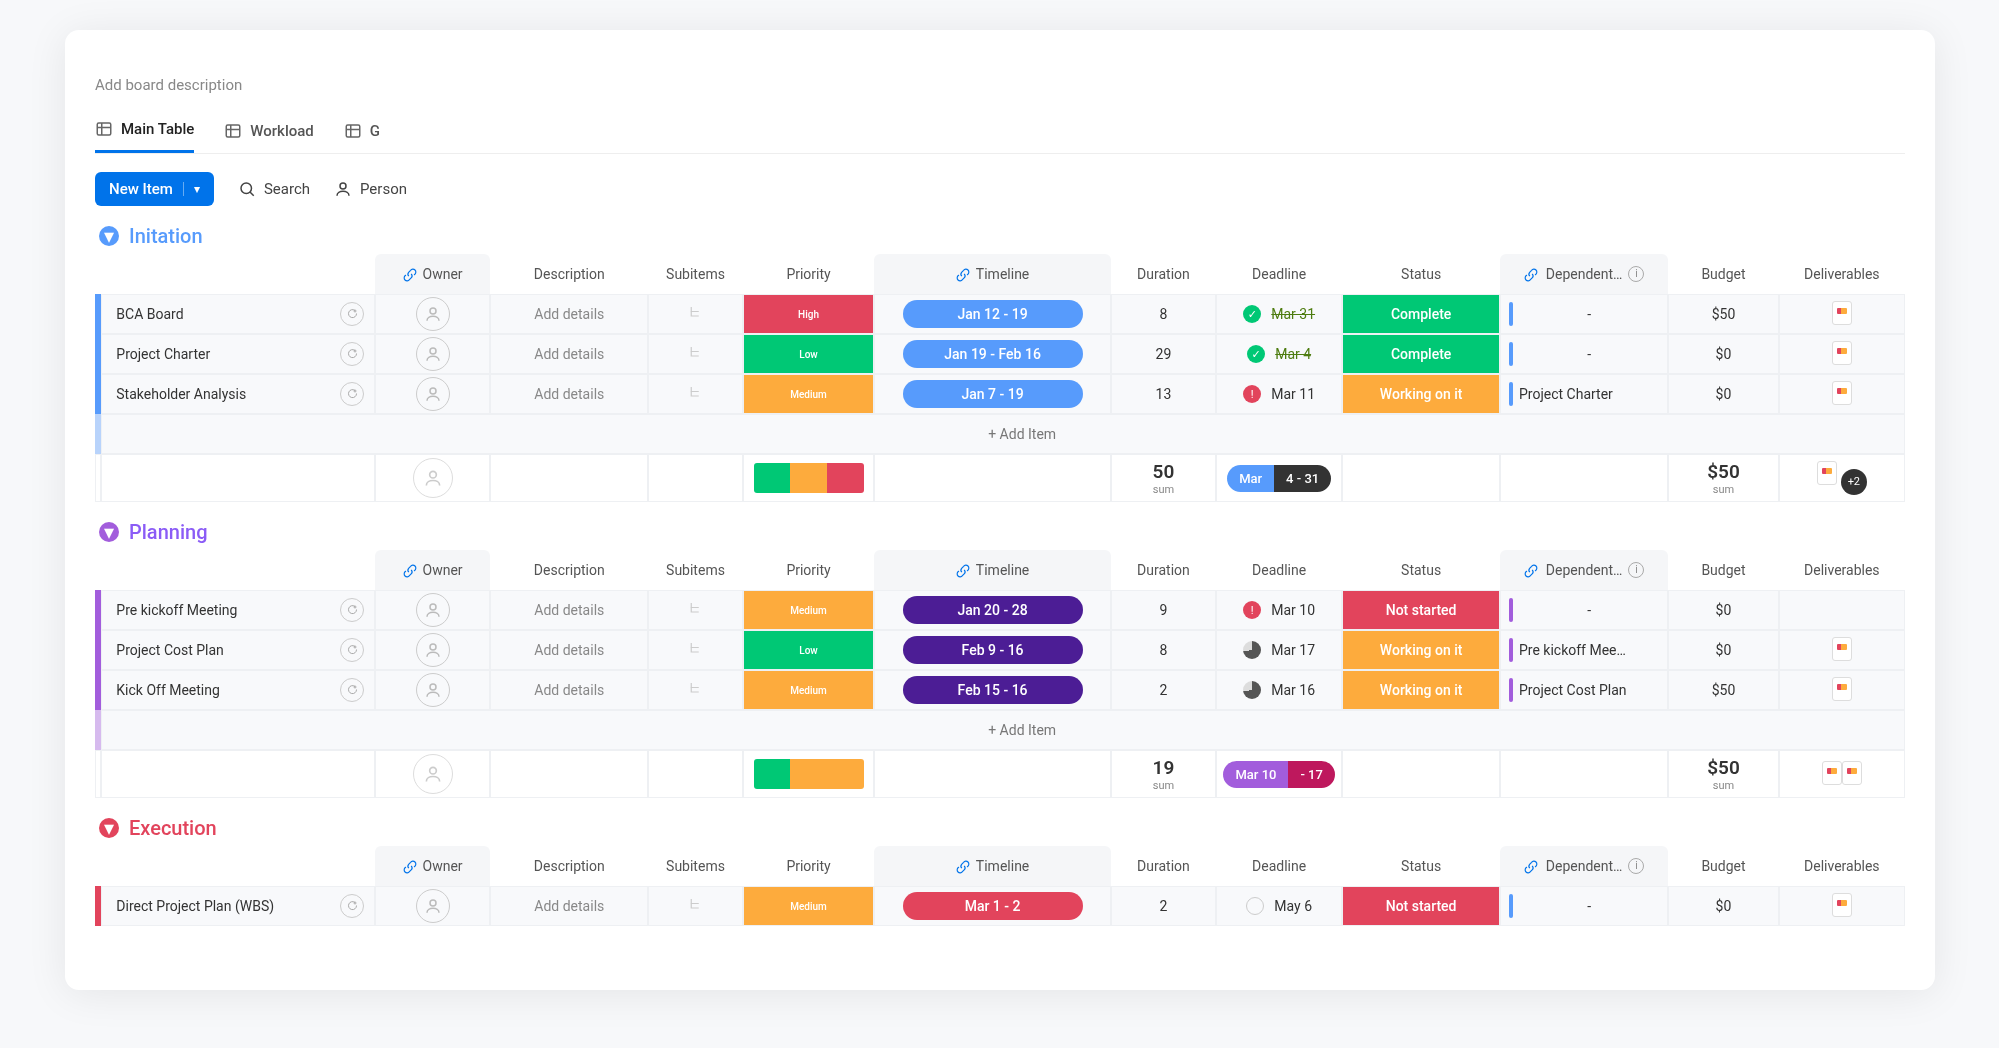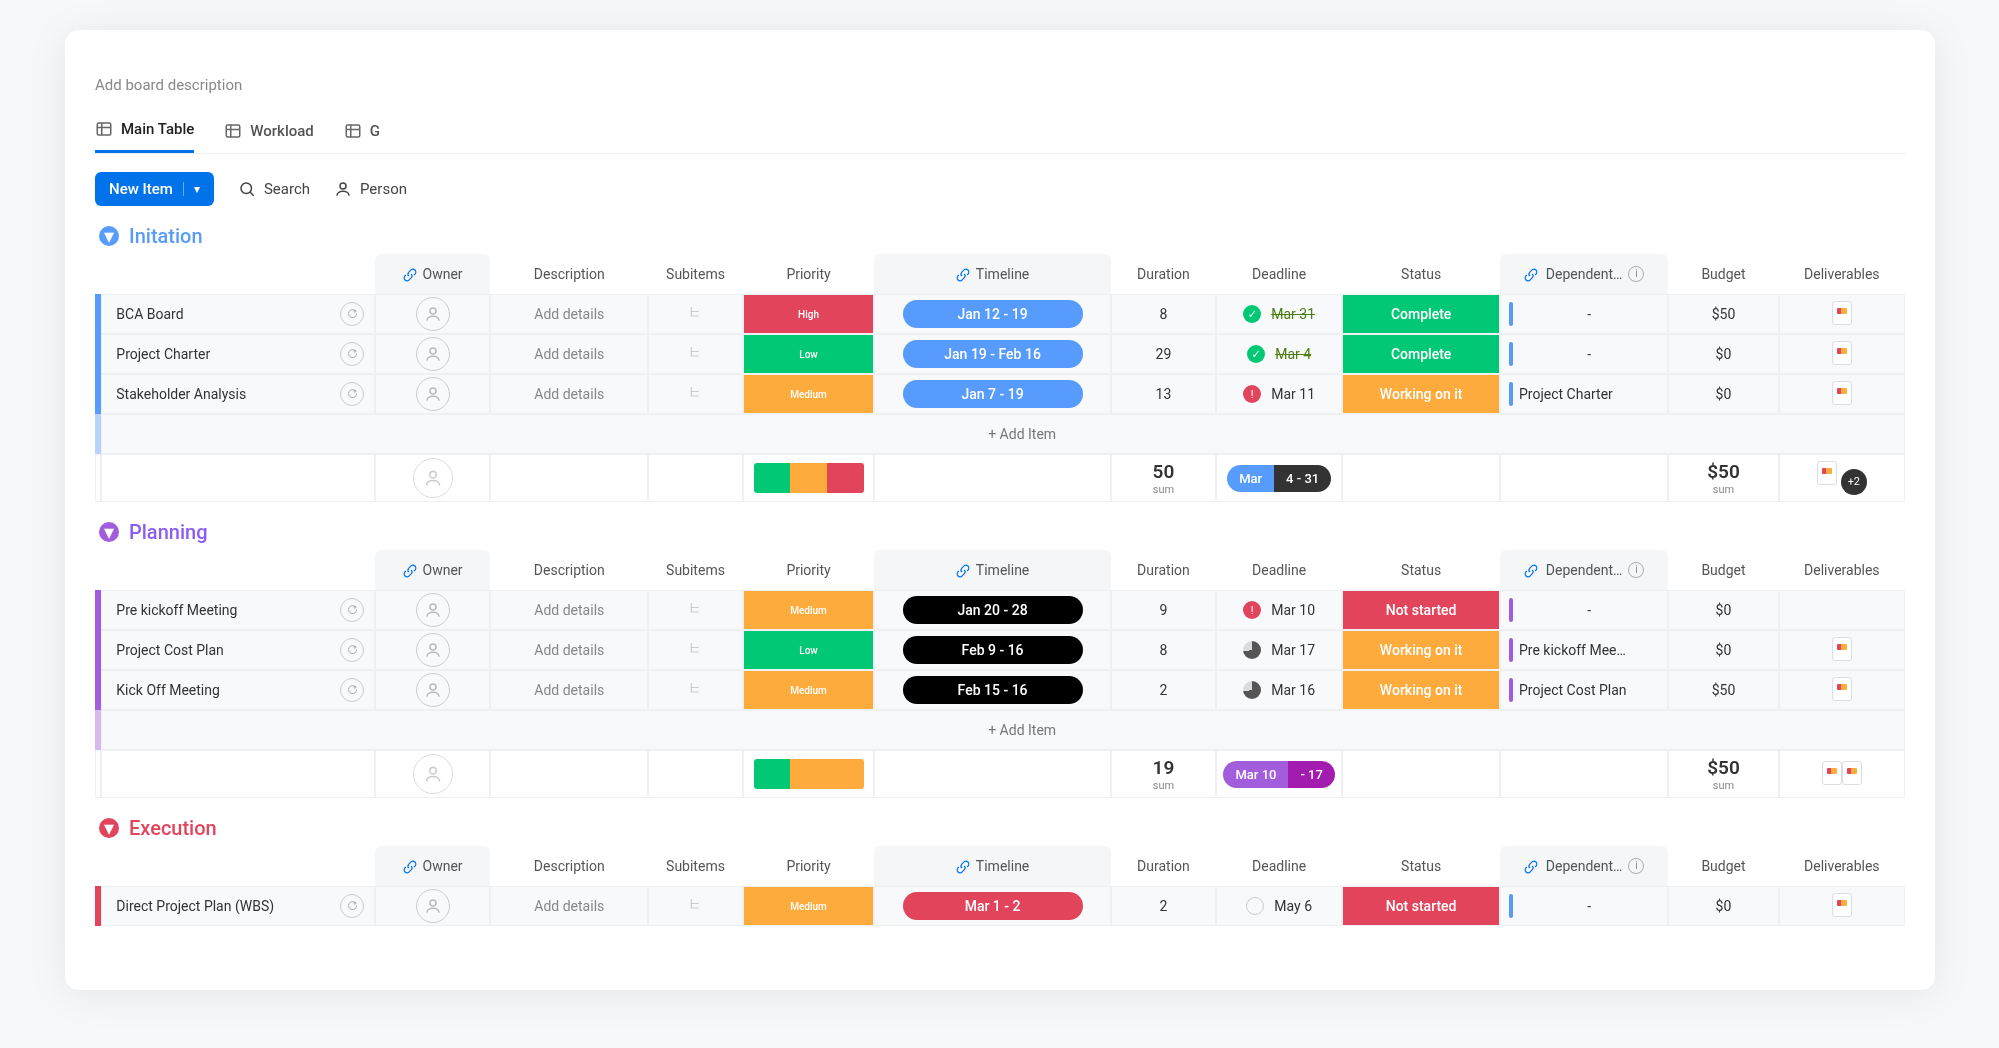--- a/index.html
+++ b/index.html
@@ -70,21 +70,21 @@
   .name-cell{display:flex;align-items:center;justify-content:space-between;padding:0 10px 0 14px;text-align:left;}
   .bubble-ic{width:24px;height:24px;border:1.5px solid #ccc;border-radius:50%;display:flex;align-items:center;justify-content:center;}
   .bubble-ic svg{width:12px;height:12px;stroke:#aaa;fill:none;stroke-width:2;}
   .owner-av{width:34px;height:34px;border:1.5px solid #ccc;border-radius:50%;display:inline-flex;align-items:center;justify-content:center;}
   .owner-av svg{width:18px;height:18px;stroke:#bbb;fill:none;stroke-width:2;}
   .desc-p{color:#888;}
   .sub-ic svg{width:18px;height:18px;stroke:#ccc;fill:none;stroke-width:1.6;}
   .pill{color:#fff;font-size:10px;display:flex;align-items:center;justify-content:center;height:100%;font-weight:500;}
   .pill.high{background:#e2445c;} .pill.low{background:#00c875;} .pill.medium{background:#fdab3d;}
   .tl-pill{display:inline-block;padding:6px 22px;border-radius:20px;color:#fff;font-size:14px;min-width:180px;font-weight:500;}
-  .tl-pill.blue{background:#579bfc;} .tl-pill.purple{background:#000000;} .tl-pill.red{background:#e2445c;}
+  .tl-pill.blue{background:#579bfc;} .tl-pill.purple{background:#4c1d95;} .tl-pill.red{background:#e2445c;}
   .dl-cell{display:flex;align-items:center;gap:10px;justify-content:center;}
   .dl-dot{width:18px;height:18px;border-radius:50%;display:flex;align-items:center;justify-content:center;color:#fff;font-size:11px;}
   .dl-dot.done{background:#00c875;}
   .dl-dot.warn{background:#e2445c;}
   .dl-dot.prog{background:#555; background:conic-gradient(#555 260deg,#ddd 0);}
   .dl-dot.empty{background:none;border:1.5px solid #ccc;}
   .strike{text-decoration:line-through;color:#4d7c0f;}
   .status{color:#fff;font-size:14px;display:flex;align-items:center;justify-content:center;height:100%;font-weight:500;}
   .status.complete{background:#00c875;} .status.working{background:#fdab3d;} .status.notstarted{background:#e2445c;}
   .dep-cell{display:flex;align-items:center;gap:6px;padding:0 8px;justify-content:flex-start;white-space:nowrap;overflow:hidden;text-overflow:ellipsis;}
@@ -605,21 +605,21 @@
                   <div style="background:#fdab3d;width:67%"></div>
                 </div>
               </td>
     <td></td>
     <td class="col-dur">
                 <div class="sum-num">19</div>
                 <div class="sum-sub">sum</div>
               </td>
     <td class="col-dl"><span class="sum-dl-pill">
                   <span style="background:#a25ddc">Mar 10</span>
-                  <span style="background:#a21caf">- 17</span>
+                  <span style="background:#be185d">- 17</span>
                 </span></td>
     <td></td>
               <td></td>
     <td class="col-budget">
                 <div class="sum-num">$50</div>
                 <div class="sum-sub">sum</div>
               </td>
     <td class="col-deliv"><span class="deliv-ic"></span><span class="deliv-ic"></span></td>
   </tr>
       </tbody>

